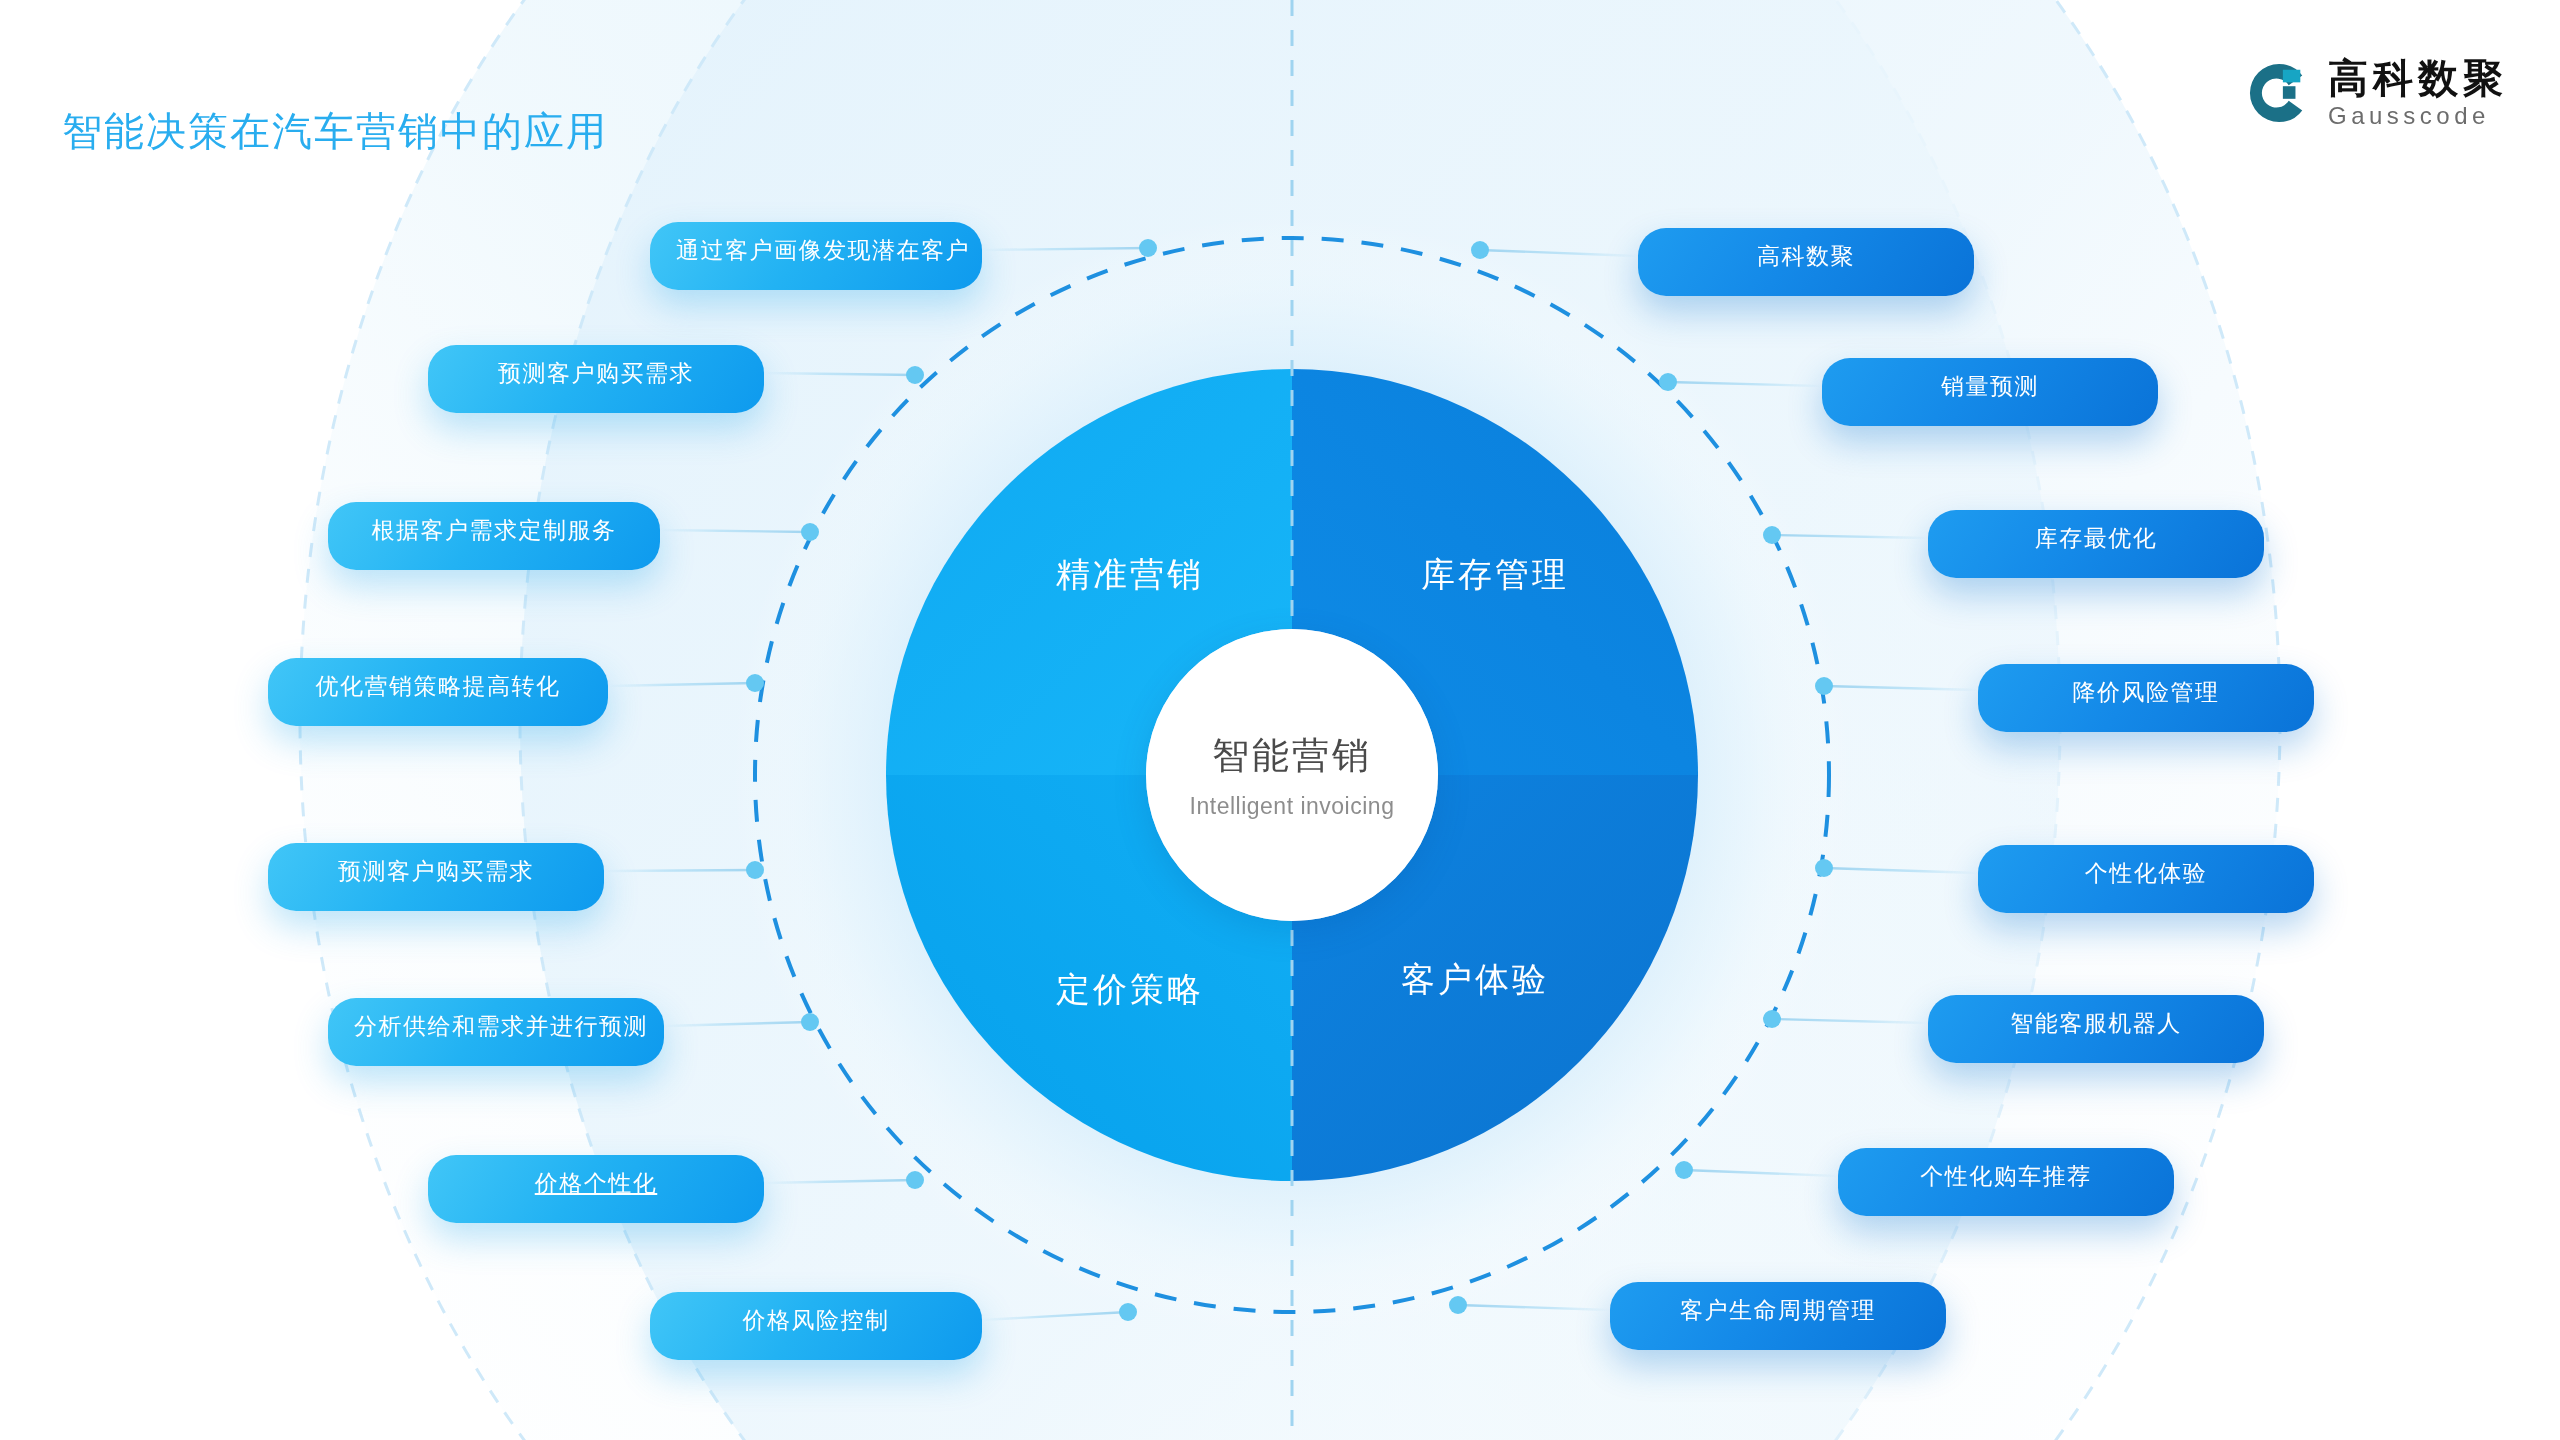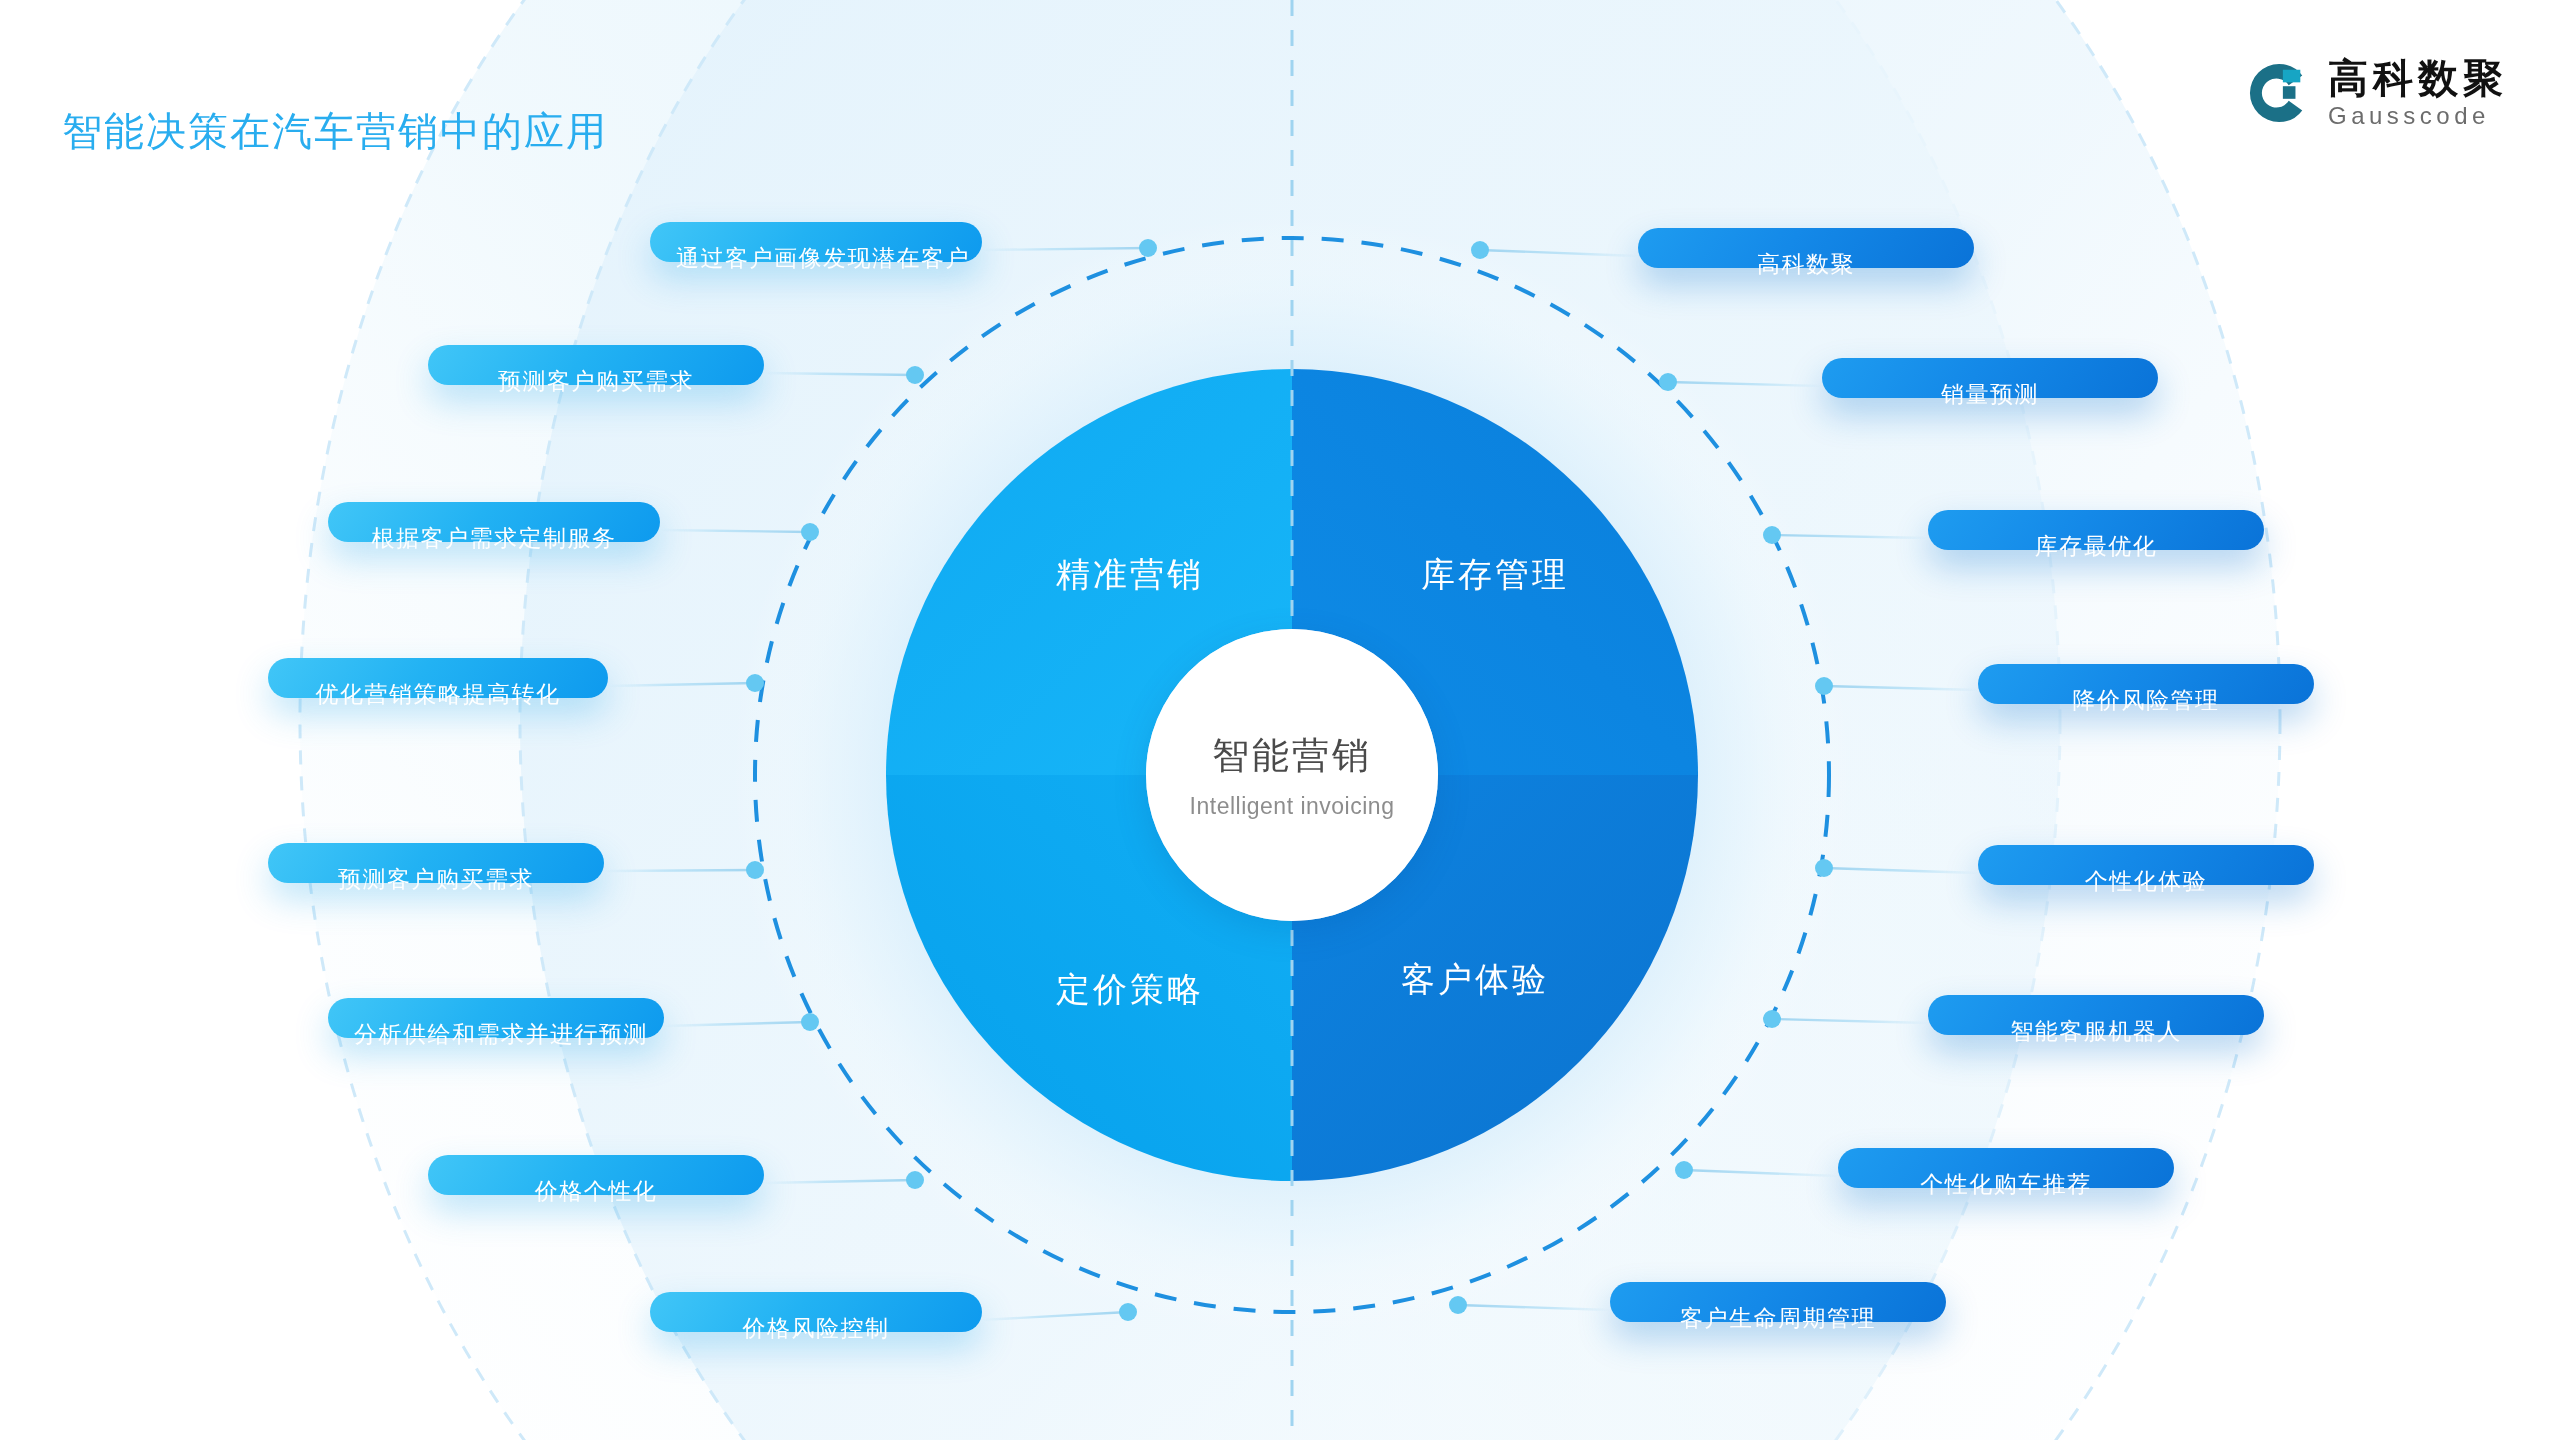--- a/index.html
+++ b/index.html
@@ -35,23 +35,23 @@
     position:absolute;z-index:7;left:1292px;top:775px;width:292px;height:292px;
     margin-left:-146px;margin-top:-146px;border-radius:50%;background:#fff;
     box-shadow:0 10px 34px rgba(0,70,140,.16);
     display:flex;flex-direction:column;align-items:center;justify-content:center;text-align:right;
   }
   #hub-title{font-size:37px;color:#4a4a4a;letter-spacing:3px;white-space:nowrap;}
   #hub-sub{font-size:23px;color:#8d8d8d;letter-spacing:.5px;margin-top:12px;white-space:nowrap;}
 
   
   .pill{
-    position:absolute;z-index:8;height:40px;line-height:56px;border-radius:28px;
+    position:absolute;z-index:8;height:68px;line-height:56px;border-radius:28px;
     color:#fff;font-size:23px;letter-spacing:1.5px;white-space:nowrap;
-    padding:8px 26px;text-align:center;box-sizing:border-box;
+    padding:0 26px;text-align:center;box-sizing:border-box;
   }
   .pill.left{
     background:linear-gradient(125deg,#41C6F7 0%,#22B2F3 45%,#0E9AEE 100%);
     box-shadow:0 16px 34px rgba(43,170,235,.30);
   }
   .pill.right{
     background:linear-gradient(125deg,#1E9CF0 0%,#1489E8 45%,#0A73D8 100%);
     box-shadow:0 16px 34px rgba(18,120,210,.30);
   }
 </style>
@@ -198,21 +198,21 @@
     <div id="hub-sub">Intelligent invoicing</div>
   </div>
 
   <div id="pill-layer">
       <div class="pill left" style="left: 650px; top: 222px; width: 332px;">通过客户画像发现潜在客户</div>
       <div class="pill left" style="left: 428px; top: 345px; width: 336px;">预测客户购买需求</div>
       <div class="pill left" style="left: 328px; top: 502px; width: 332px;">根据客户需求定制服务</div>
       <div class="pill left" style="left: 268px; top: 658px; width: 340px;">优化营销策略提高转化</div>
       <div class="pill left" style="left: 268px; top: 843px; width: 336px;">预测客户购买需求</div>
       <div class="pill left" style="left: 328px; top: 998px; width: 336px;">分析供给和需求并进行预测</div>
-      <div class="pill left" style="left: 428px; top: 1155px; width: 336px;">价格个性化</div>
+      <div class="pill left" style="left: 428px; top: 1155px; width: 336px; text-decoration: underline;">价格个性化</div>
       <div class="pill left" style="left: 650px; top: 1292px; width: 332px;">价格风险控制</div>
       <div class="pill right" style="left: 1638px; top: 228px; width: 336px;">高科数聚</div>
       <div class="pill right" style="left: 1822px; top: 358px; width: 336px;">销量预测</div>
       <div class="pill right" style="left: 1928px; top: 510px; width: 336px;">库存最优化</div>
       <div class="pill right" style="left: 1978px; top: 664px; width: 336px;">降价风险管理</div>
       <div class="pill right" style="left: 1978px; top: 845px; width: 336px;">个性化体验</div>
       <div class="pill right" style="left: 1928px; top: 995px; width: 336px;">智能客服机器人</div>
       <div class="pill right" style="left: 1838px; top: 1148px; width: 336px;">个性化购车推荐</div>
       <div class="pill right" style="left: 1610px; top: 1282px; width: 336px;">客户生命周期管理</div>
     </div>

